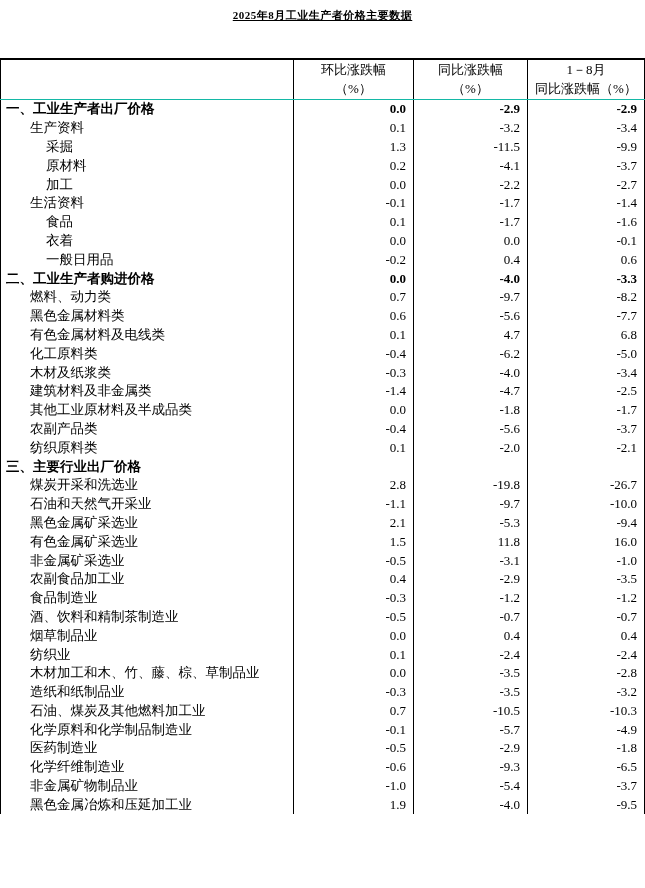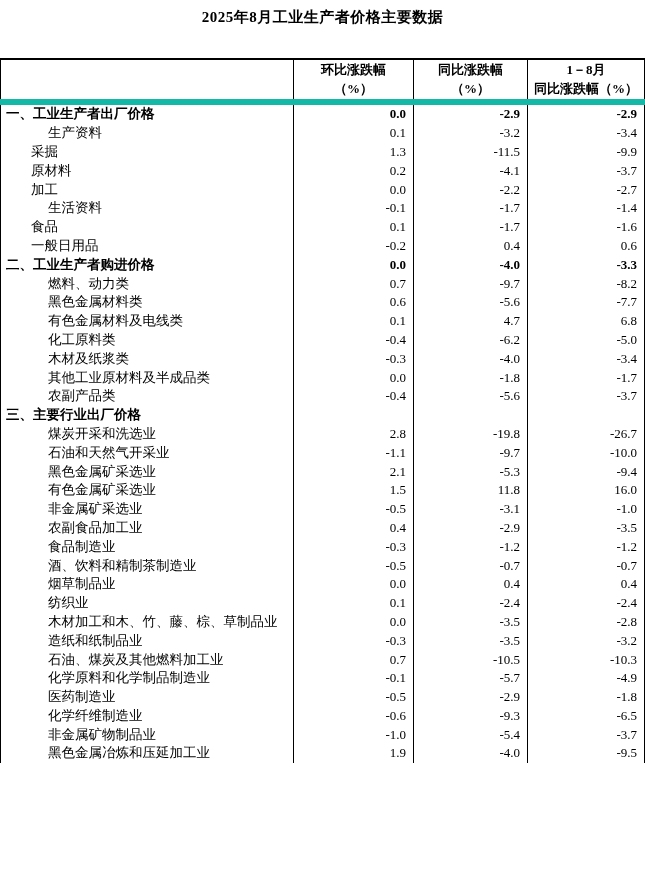--- a/index.html
+++ b/index.html
@@ -10,45 +10,46 @@
   body {
     width: 645px;
     height: 888px;
     overflow: hidden;
     position: relative;
     color: #000;
     font-family: "Liberation Serif", "DejaVu Serif", serif;
   }
   .title {
     margin: 8px 0 0 0;
-    font-size: 15px;
+    font-size: 11px;
     font-weight: bold;
     text-align: center;
     letter-spacing: 0.5px;
+    text-decoration: underline;
   }
   table.data-table {
     position: absolute;
     top: 58px;
     left: 0;
     width: 644px;
     border-collapse: collapse;
     table-layout: fixed;
     border-top: 2px solid #000;
     border-left: 1px solid #000;
     border-right: 1px solid #000;
   }
   col.c-label { width: 293px; }
   col.c-mom   { width: 120px; }
   col.c-yoy   { width: 114px; }
   col.c-ytd   { width: 117px; }
 
   thead th {
-    border-bottom: 6px solid #14b8a6;
+    border-bottom: 1px solid #14b8a6;
     border-left: 1px solid #000;
-    font-weight: bold;
+    font-weight: normal;
     font-size: 13px;
     height: 37px;
     text-align: center;
     vertical-align: middle;
     line-height: 1.4;
     padding: 1px 0;
   }
   thead th:first-child { border-left: none; }
 
   tbody td {
@@ -60,22 +61,22 @@
     white-space: nowrap;
     overflow: hidden;
   }
   tbody td:first-child { border-left: none; }
 
   td.label {
     font-size: 13.5px;
     padding-left: 5px;
     margin-top: 45px;
   }
-  td.label.indent-1 { padding-left: 47px; }
-  td.label.indent-2 { padding-left: 30px; }
+  td.label.indent-1 { padding-left: 29px; }
+  td.label.indent-2 { padding-left: 45px; }
   td.num {
     text-align: right;
     padding-right: 7px;
   }
   tr.bold td { font-weight: bold; }
 </style>
 </head>
 <body>
 
 <div>
@@ -142,20 +143,26 @@
     <td class="num">-1.7</td>
     <td class="num">-1.4</td>
   </tr>
         <tr>
     <td class="label indent-2">食品</td>
     <td class="num">0.1</td>
     <td class="num">-1.7</td>
     <td class="num">-1.6</td>
   </tr>
         <tr>
+    <td class="label indent-2">衣着</td>
+    <td class="num">0.0</td>
+    <td class="num">0.0</td>
+    <td class="num">-0.1</td>
+  </tr>
+        <tr>
     <td class="label indent-2">一般日用品</td>
     <td class="num">-0.2</td>
     <td class="num">0.4</td>
     <td class="num">0.6</td>
   </tr>
         <tr class="bold">
     <td class="label indent-0">二、工业生产者购进价格</td>
     <td class="num">0.0</td>
     <td class="num">-4.0</td>
     <td class="num">-3.3</td>
@@ -184,30 +191,42 @@
     <td class="num">-6.2</td>
     <td class="num">-5.0</td>
   </tr>
         <tr>
     <td class="label indent-1">木材及纸浆类</td>
     <td class="num">-0.3</td>
     <td class="num">-4.0</td>
     <td class="num">-3.4</td>
   </tr>
         <tr>
+    <td class="label indent-1">建筑材料及非金属类</td>
+    <td class="num">-1.4</td>
+    <td class="num">-4.7</td>
+    <td class="num">-2.5</td>
+  </tr>
+        <tr>
     <td class="label indent-1">其他工业原材料及半成品类</td>
     <td class="num">0.0</td>
     <td class="num">-1.8</td>
     <td class="num">-1.7</td>
   </tr>
         <tr>
     <td class="label indent-1">农副产品类</td>
     <td class="num">-0.4</td>
     <td class="num">-5.6</td>
     <td class="num">-3.7</td>
+  </tr>
+        <tr>
+    <td class="label indent-1">纺织原料类</td>
+    <td class="num">0.1</td>
+    <td class="num">-2.0</td>
+    <td class="num">-2.1</td>
   </tr>
         <tr class="bold">
     <td class="label indent-0">三、主要行业出厂价格</td>
     <td class="num"></td>
     <td class="num"></td>
     <td class="num"></td>
   </tr>
         <tr>
     <td class="label indent-1">煤炭开采和洗选业</td>
     <td class="num">2.8</td>

